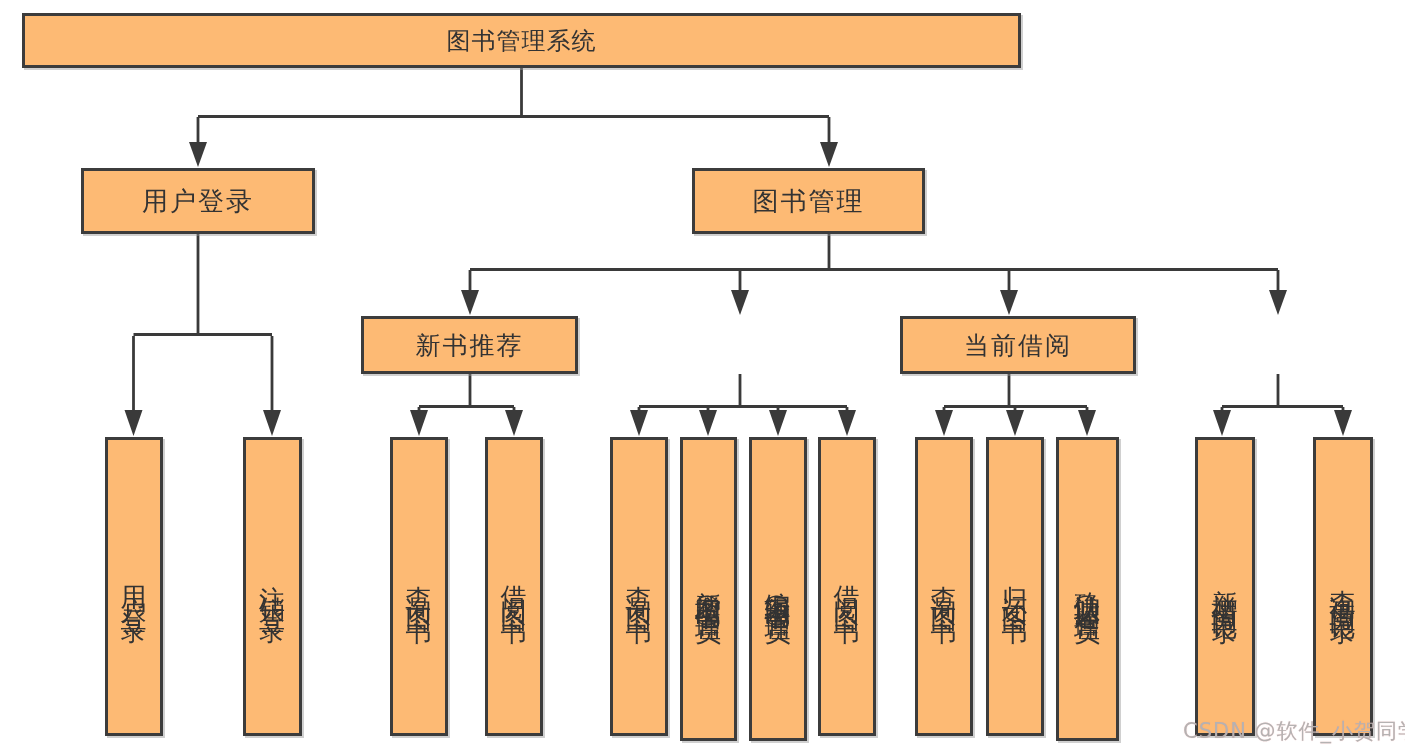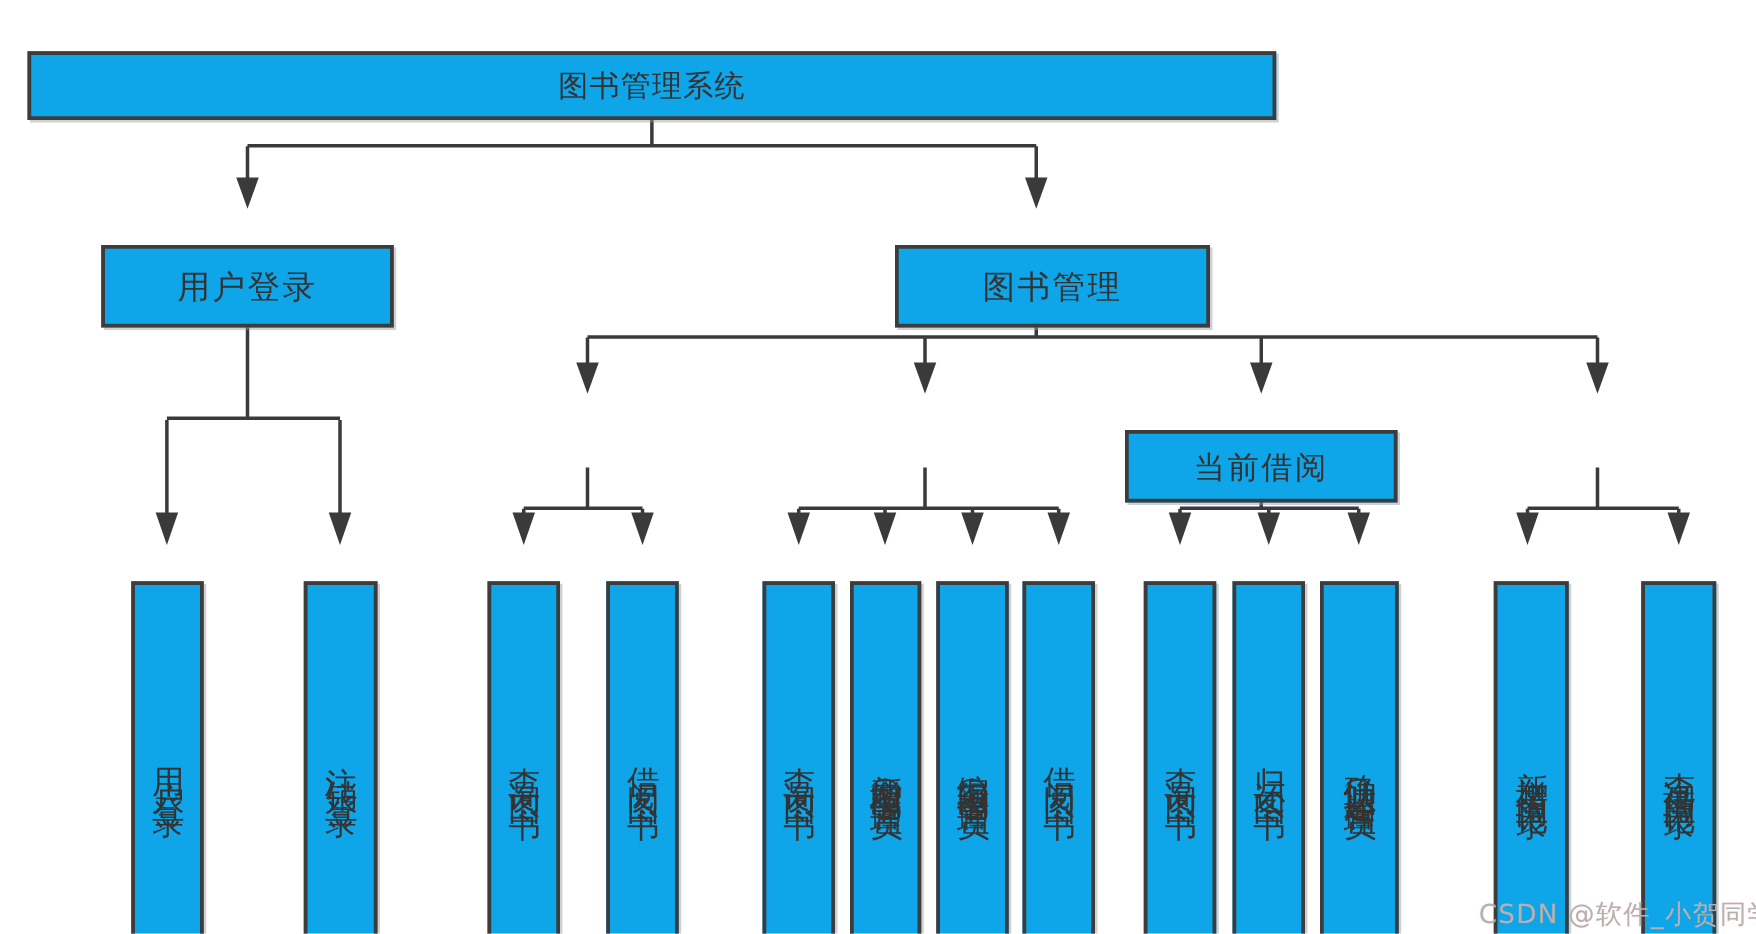--- a/index.html
+++ b/index.html
@@ -8,26 +8,25 @@
     width:1405px;height:747px;
     background:#ffffff;
     font-family:"DejaVu Sans","Liberation Sans",sans-serif;
     color:#333333;
     overflow:hidden;
   }
   #wires{position:absolute;left:0;top:0;width:1405px;height:747px;}
   .node{
     position:absolute;
     box-sizing:border-box;
-    background:#0ea5e9;
+    background:#fdba74;
     border:3px solid #3c3c3c;
     box-shadow:2px 2px 0 rgba(150,150,150,0.45);
     display:flex;align-items:center;justify-content:center;
     z-index:2;
-    margin-top:28px;
   }
   .root-node{left:22px;top:13px;width:999px;height:55px;font-size:24px;letter-spacing:1px;}
   .l2{top:168px;height:66px;font-size:26px;letter-spacing:2px;}
   .l3{top:316px;height:58px;font-size:25px;letter-spacing:2px;}
   .leaf{top:437px;height:299px;font-size:26px;}
   .leaf.tall{height:304px;}
   .vtext{
     writing-mode:vertical-rl;
     text-orientation:mixed;
     letter-spacing:4px;
@@ -116,25 +115,28 @@
     </g>
   </svg>
 
   <div class="node root-node">
     <span>图书管理系统</span>
   </div>
 
   <div class="node l2" style="left:81px;width:234px;">
     <span>用户登录</span>
   </div>
-  <div class="node l2" style="left:716px;width:252px;">
+  <div class="node l2" style="left:692px;width:233px;">
     <span>图书管理</span>
   </div>
 
-  <div class="node l3" style="left:900px;width:218px;">
+  <div class="node l3" style="left:361px;width:217px;">
+    <span>新书推荐</span>
+  </div>
+  <div class="node l3" style="left:900px;width:236px;">
     <span>当前借阅</span>
   </div>
 
   <div class="node leaf" style="left:105px;width:58px;">
     <span class="vtext ls-wide">用户登录</span>
   </div>
   <div class="node leaf" style="left:243px;width:59px;">
     <span class="vtext ls-wide">注销登录</span>
   </div>
 

